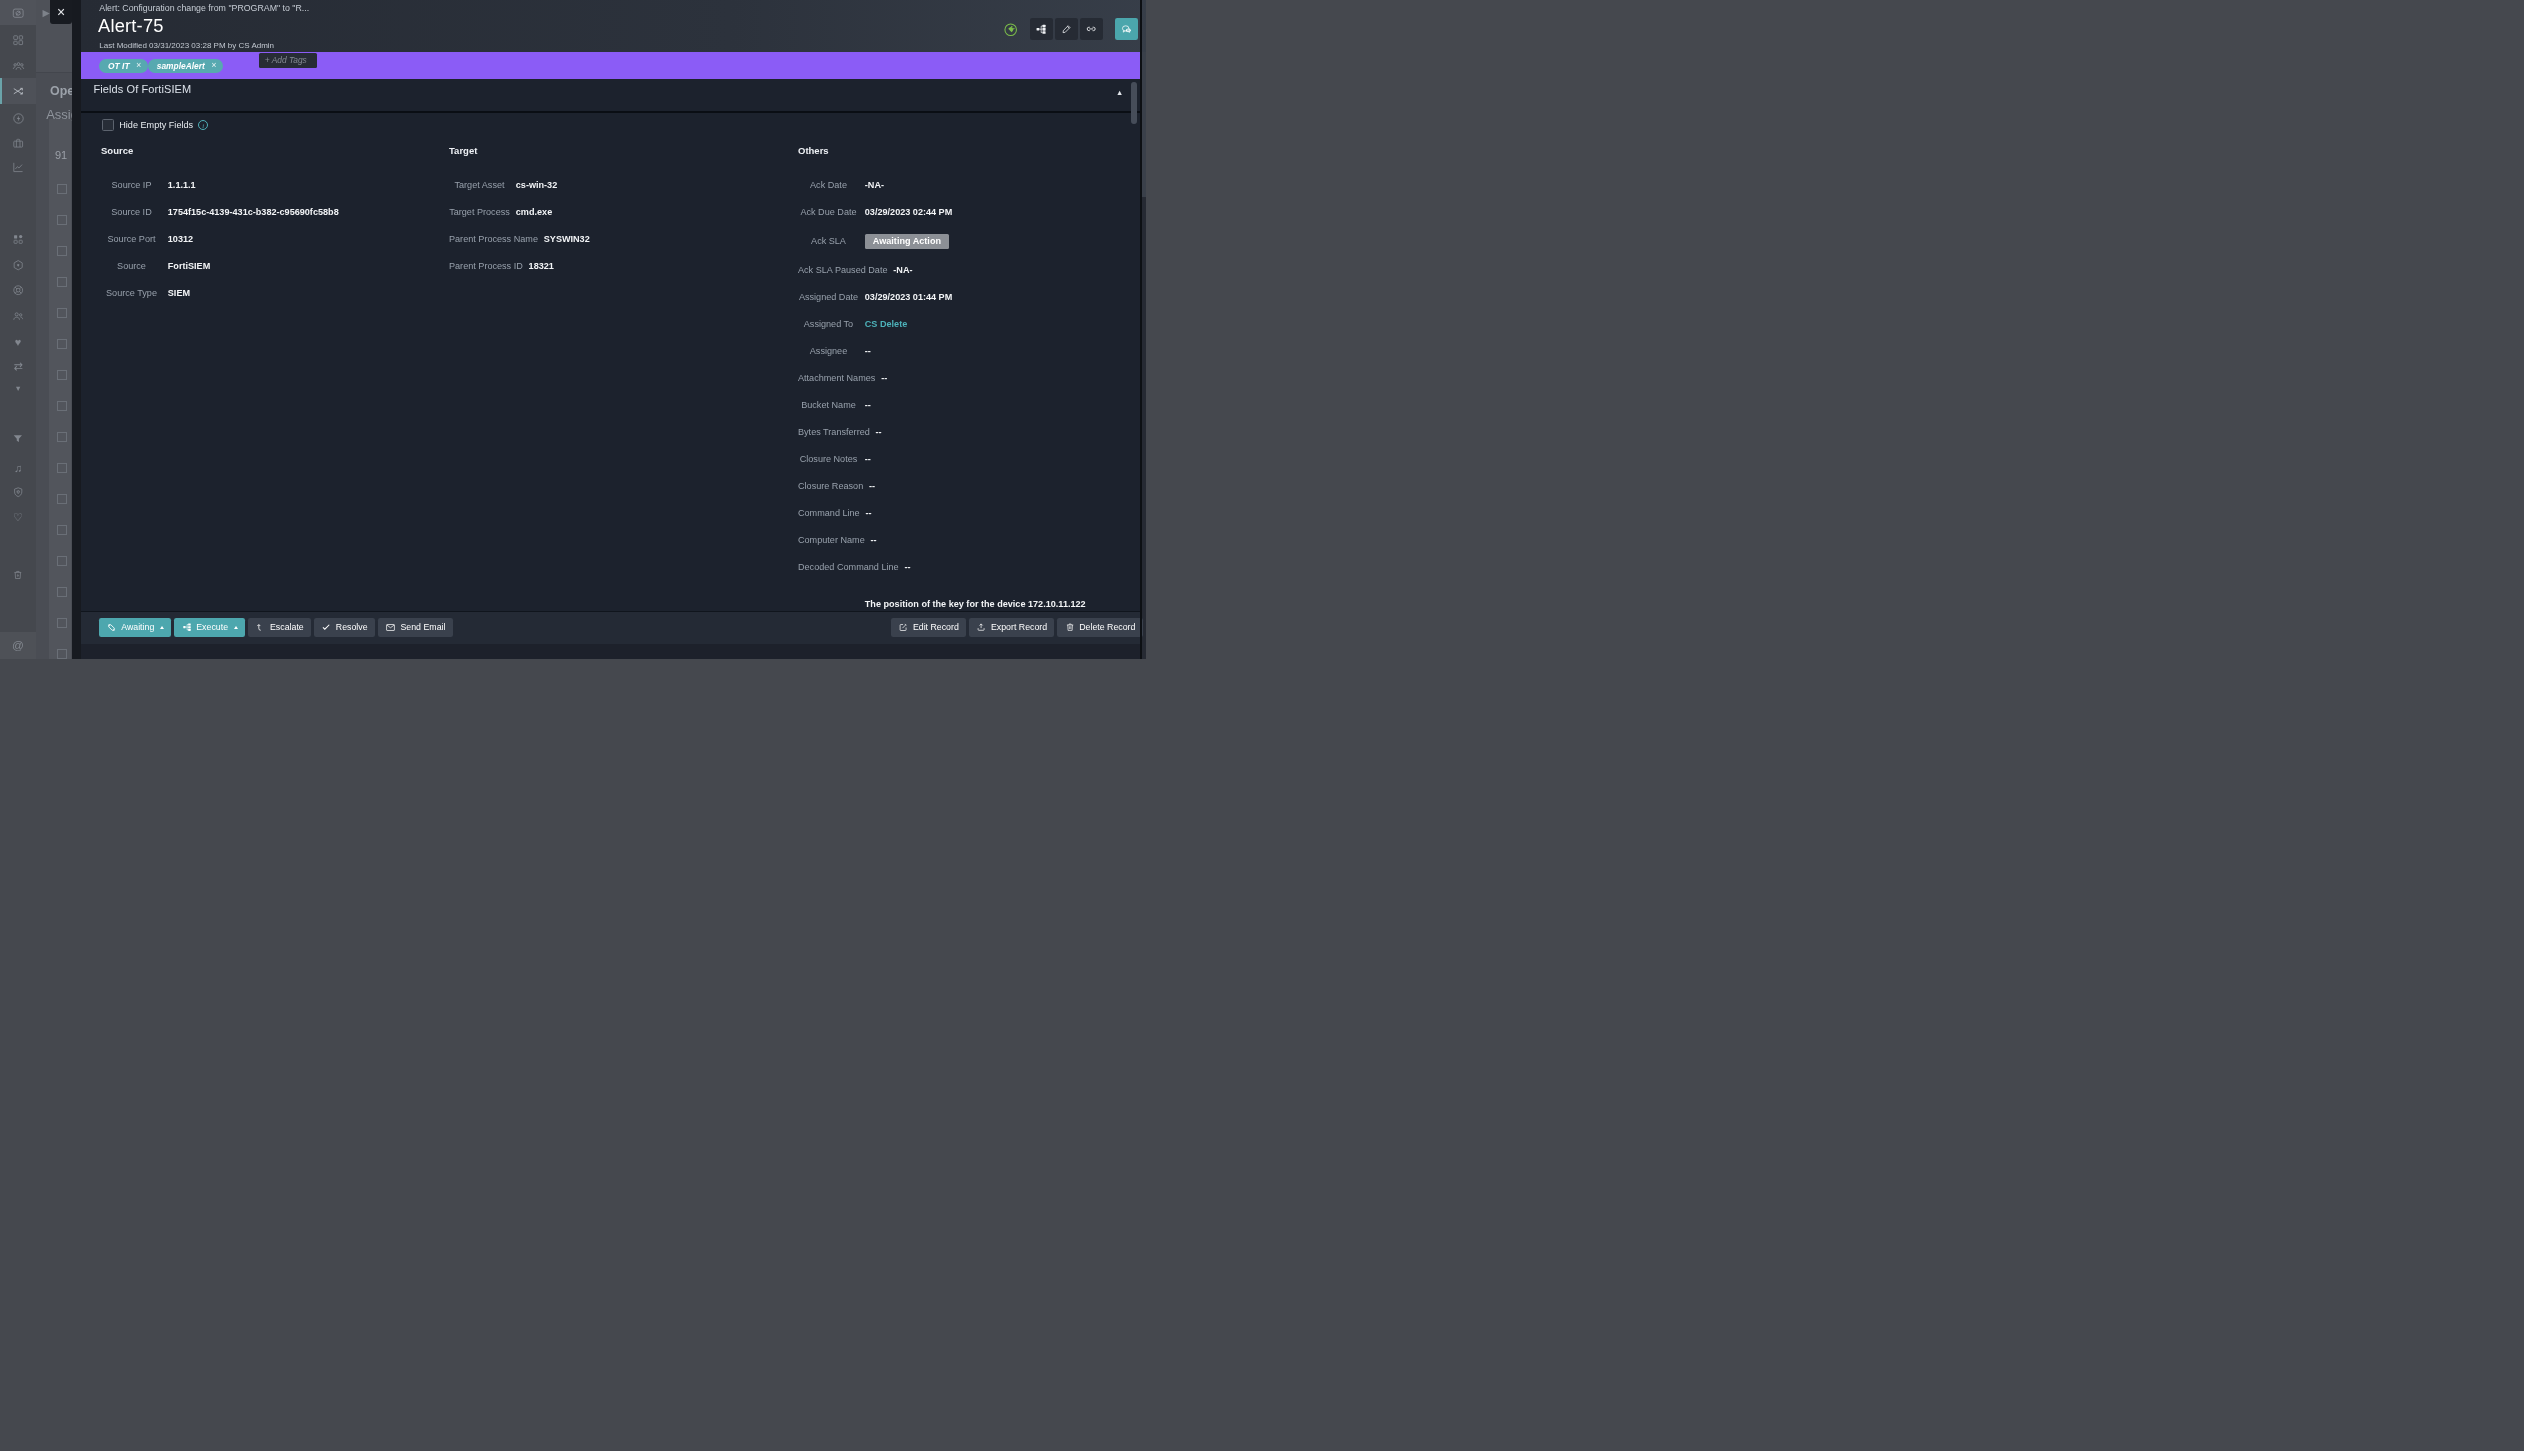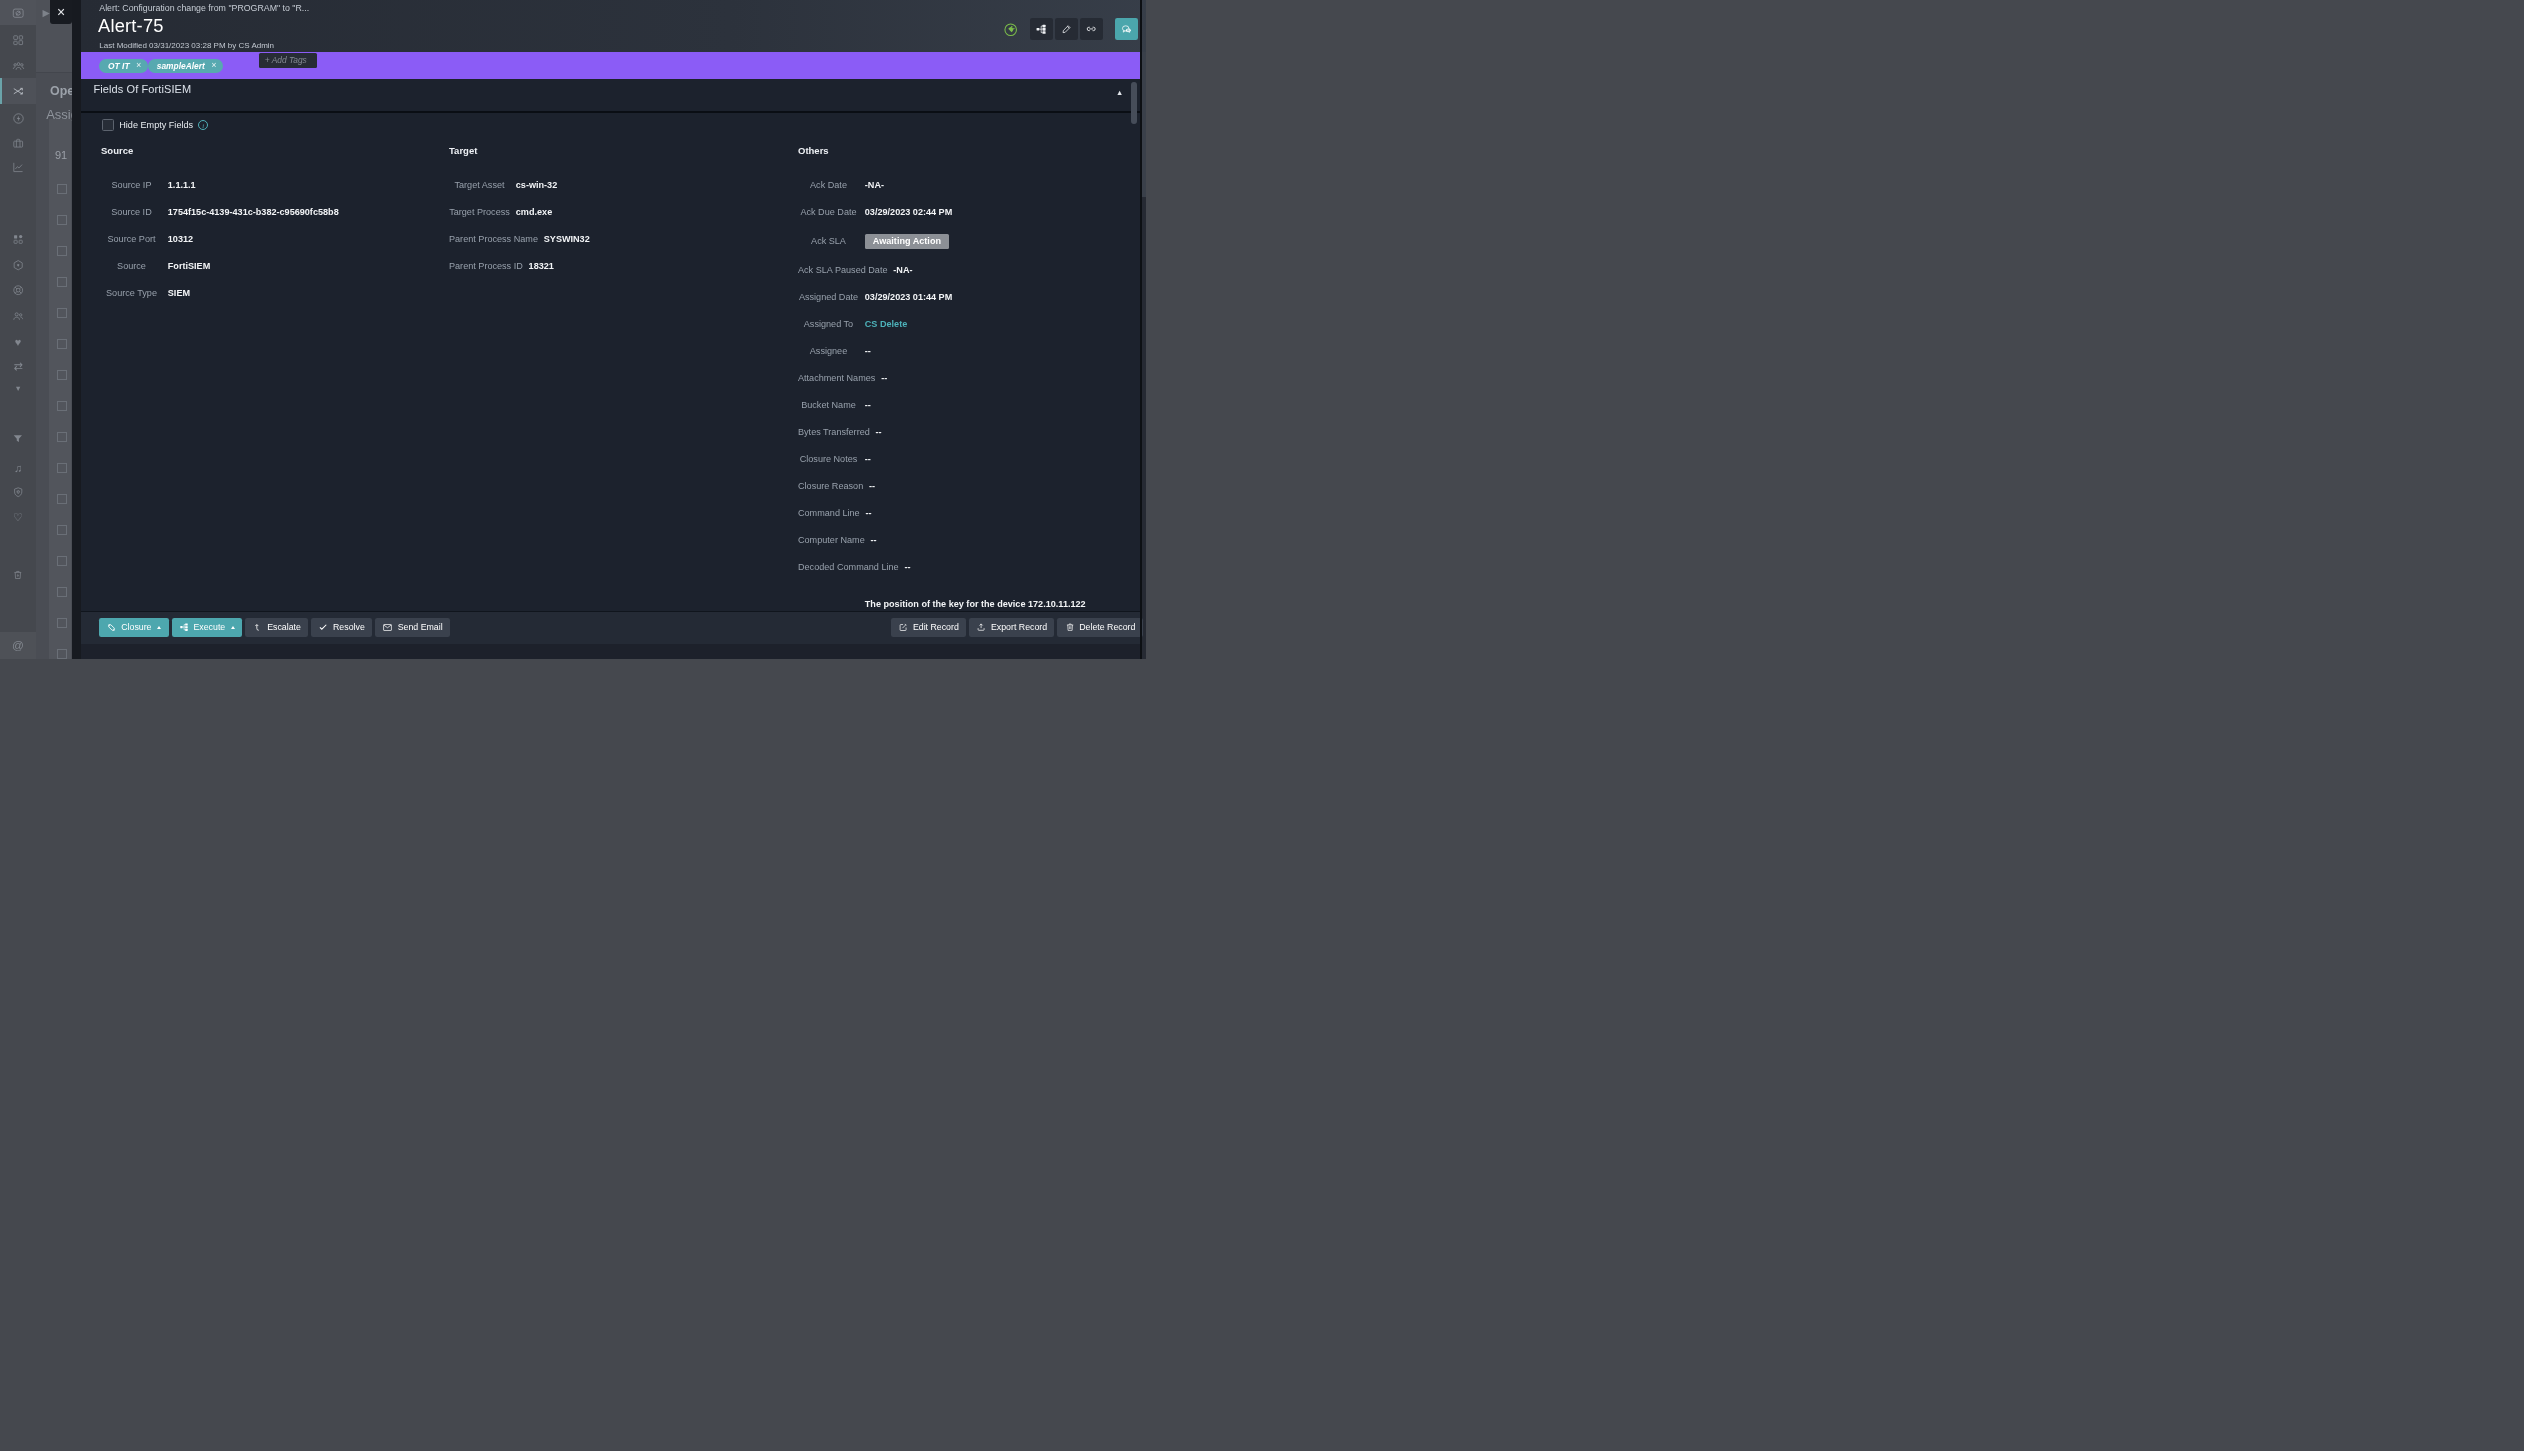--- a/index.html
+++ b/index.html
@@ -343,21 +343,21 @@
     <div class="m-bar">
       <div class="bargroup left">
         <button class="bbtn teal">
           <svg width="11" height="11" viewBox="0 0 24 24" fill="none" stroke="#fff" stroke-width="1.8">
               <g transform="rotate(45 12 12)">
                 <rect x="4.5" y="8.8" width="15" height="6.4" rx="3.2"></rect>
                 <circle cx="4.5" cy="12" r="1.5" fill="#fff" stroke="none"></circle>
                 <circle cx="19.5" cy="12" r="1.5" fill="#fff" stroke="none"></circle>
               </g>
             </svg>
-          <span>Closure</span>
+          <span>Awaiting</span>
           <span class="caret-up"></span>
         </button>
         <button class="bbtn teal">
           <svg width="10.2" height="10.2" viewBox="0 0 24 24">
               <g fill="#fff">
                 <rect x="3" y="9.5" width="5.5" height="5" rx="0.8"></rect>
                 <rect x="14.5" y="3.5" width="6" height="5" rx="0.8"></rect>
                 <rect x="14.5" y="9.8" width="6" height="5" rx="0.8"></rect>
                 <rect x="14.5" y="16" width="6" height="5" rx="0.8"></rect>
               </g>

